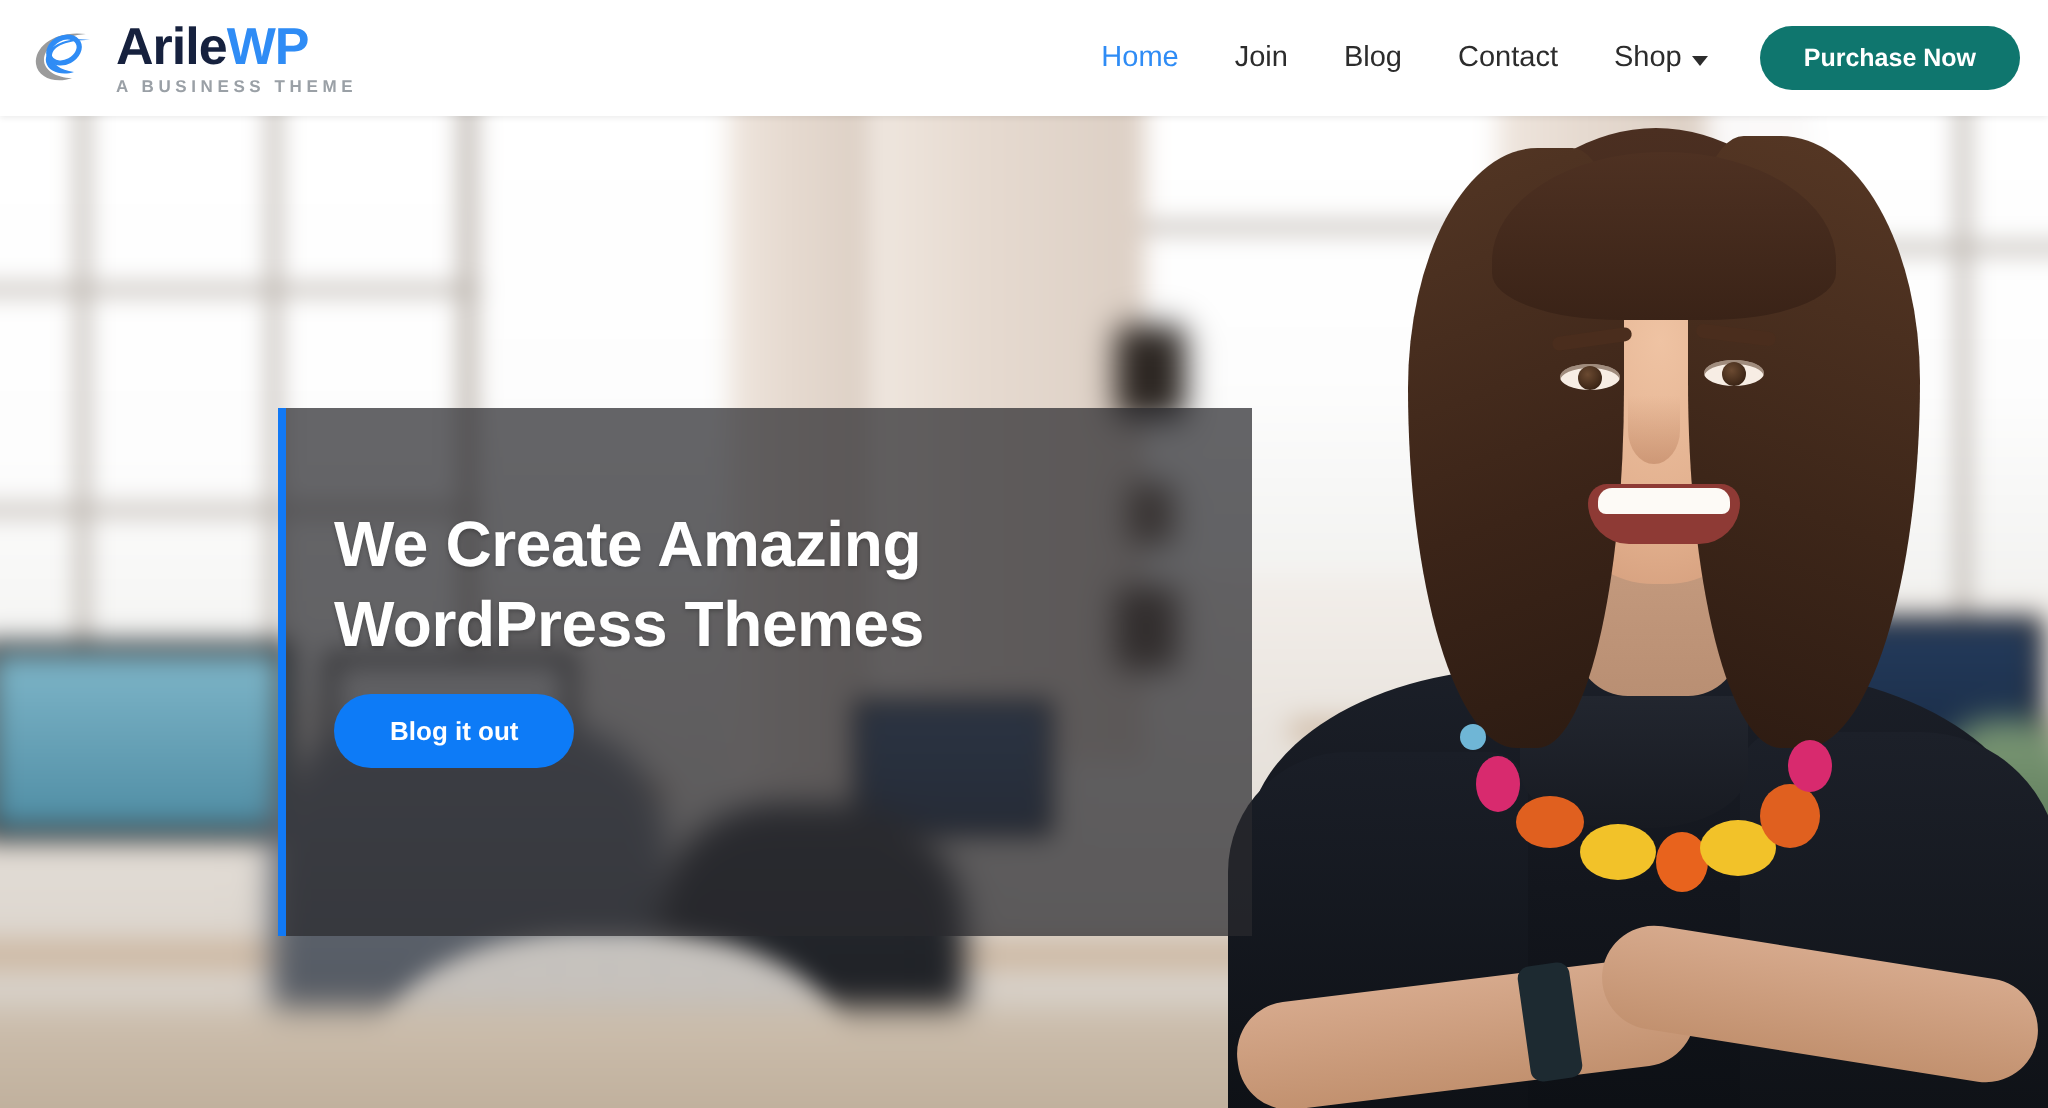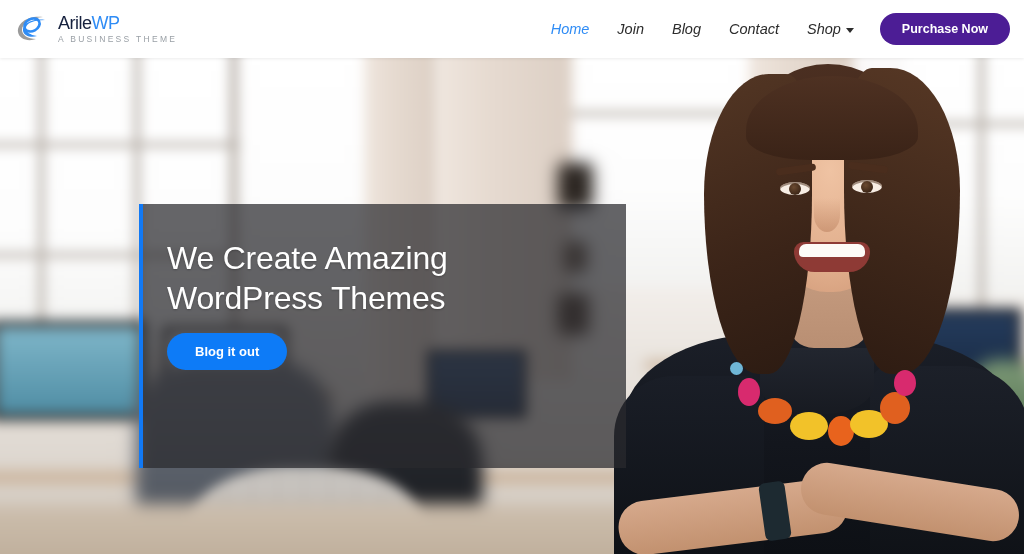--- a/index.html
+++ b/index.html
@@ -20,54 +20,53 @@
     box-shadow: 0 1px 3px rgba(0,0,0,0.08);
   }
   .brand {
     display: flex; align-items: center;
     margin-left: 16px; gap: 8px;
     text-decoration: none;
   }
   .brand-mark { width: 34px; height: 30px; flex: none; }
   .brand-text { display: flex; flex-direction: column; line-height: 1; }
   .brand-title {
-    font-size: 18px; font-weight: normal;
+    font-size: 26px; font-weight: bold;
     letter-spacing: -0.5px; white-space: nowrap;
   }
   .brand-title .t-arile { color: #16213e; }
   .brand-title .t-wp { color: #2f8cf5; }
   .brand-sub {
     font-size: 8.5px; color: #9aa0a6;
     letter-spacing: 2.3px; margin-top: 3px;
-    font-weight: normal;
+    font-weight: bold;
   }
 
   .main-nav {
     margin-left: auto; margin-right: 14px;
     display: flex; align-items: center; gap: 0;
   }
   .nav-item {
     display: flex; align-items: center; gap: 5px;
     padding: 8px 14px;
     font-size: 14.5px; color: #2c2c2c;
     text-decoration: none; white-space: nowrap;
     cursor: pointer;
-    font-style: italic;
   }
   .nav-item.is-active { color: #2f8cf5; }
   .caret {
     width: 0; height: 0; display: inline-block;
     border-left: 4px solid transparent;
     border-right: 4px solid transparent;
     border-top: 5px solid #2c2c2c;
     position: relative; top: 1px;
   }
   .cta-pill {
     margin-left: 12px;
-    background: #4c1d95; color: #ffffff;
+    background: #0f766e; color: #ffffff;
     font-size: 12.5px; font-weight: bold;
     padding: 9px 22px; border-radius: 999px;
     border: none; cursor: pointer;
     white-space: nowrap;
     font-family: "Liberation Sans", sans-serif;
   }
 
   
   .hero {
     position: absolute; top: 58px; left: 0;
@@ -228,23 +227,23 @@
   
   .hero-card {
     position: absolute; left: 139px; top: 146px;
     width: 487px; height: 264px;
     background: rgba(41,42,46,0.72);
     border-left: 4px solid #1179f5;
     padding: 34px 30px 0 24px;
     z-index: 20;
   }
   .hero-title {
-    color: #ffffff; font-size: 32px; font-weight: normal;
+    color: #ffffff; font-size: 32px; font-weight: bold;
     line-height: 1.26; letter-spacing: -0.2px;
-    margin: 0 0 14px 0; max-width: 430px;
+    margin: 14px 0 14px 0; max-width: 430px;
     text-shadow: 0 1px 2px rgba(0,0,0,.25);
   }
   .hero-desc {
     color: #f0f1f2; font-size: 13.5px; line-height: 1.72;
     max-width: 440px; margin: 0 0 20px 0;
     text-shadow: 0 1px 2px rgba(0,0,0,.3);
   }
   .hero-btn {
     display: inline-block;
     background: #0d7bf7; color: #ffffff;

